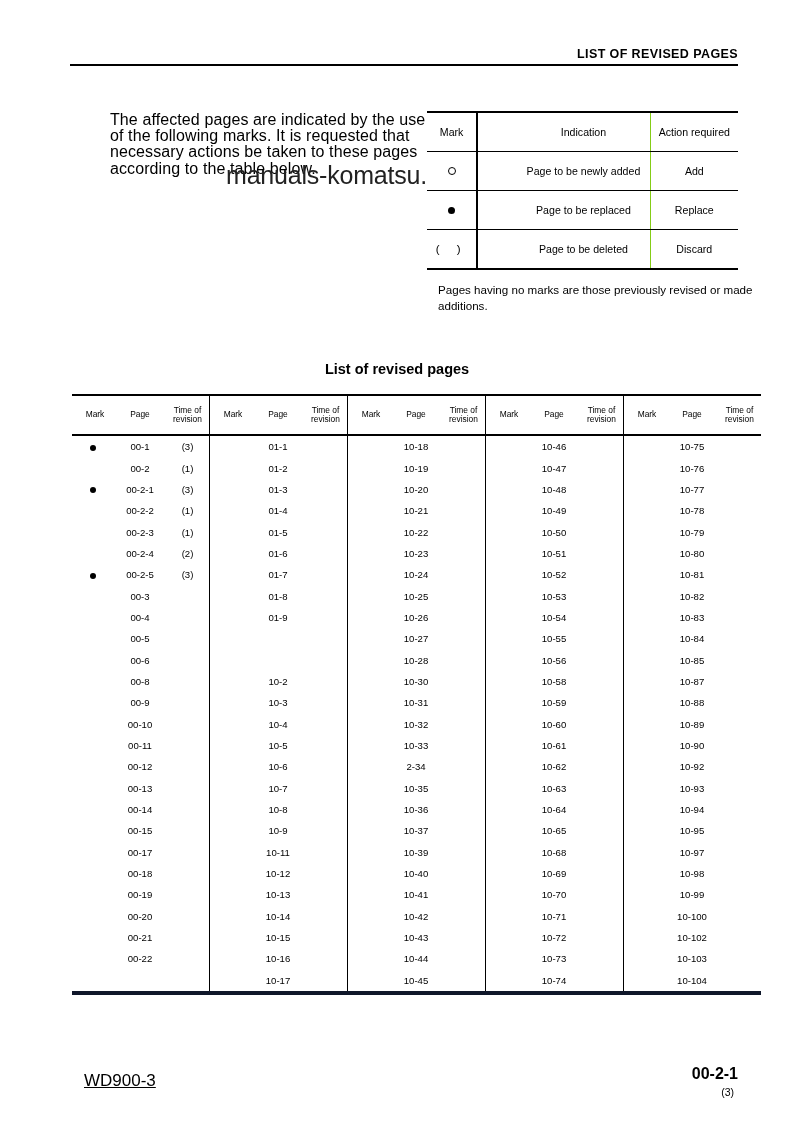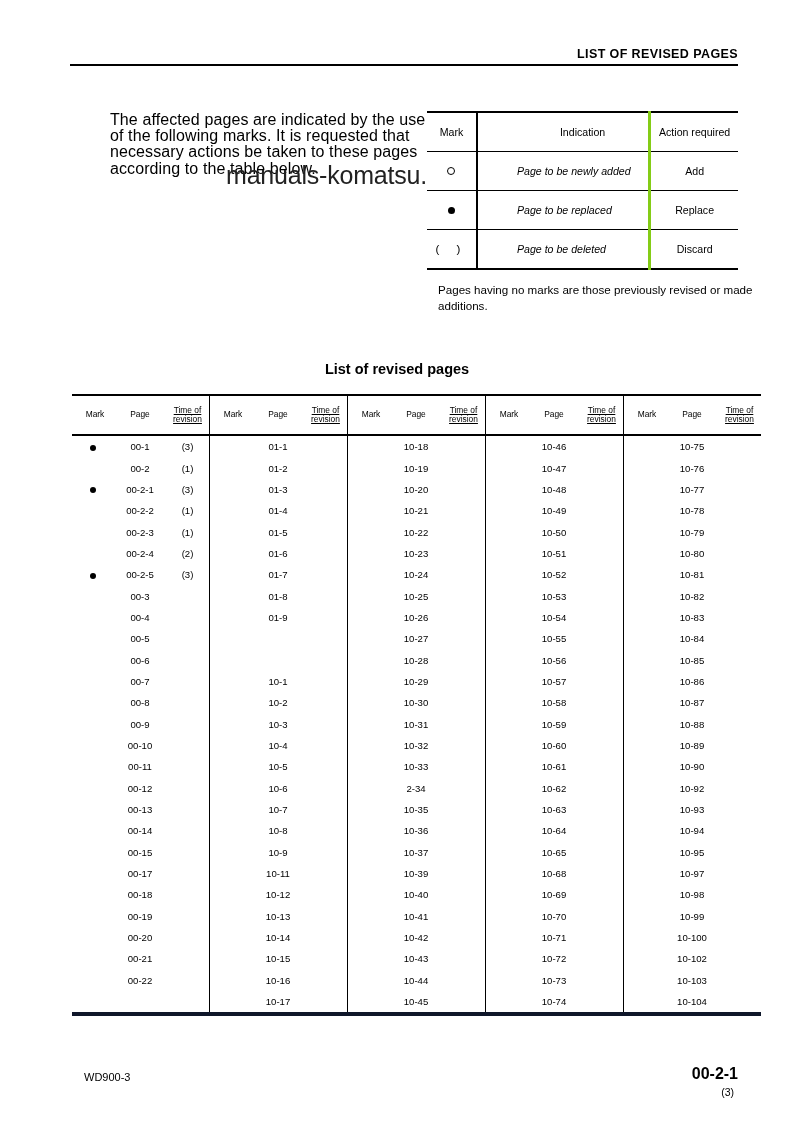--- a/index.html
+++ b/index.html
@@ -84,22 +84,22 @@
     background: #ffffff;
   }
   #legend-table .col-mark   { width: 56px; }
   #legend-table .col-ind    { width: 155px; }
   #legend-table .col-act    { width: 100px; }
   #legend-table thead tr { border-top: 2px solid #000; }
   #legend-table thead td { border-bottom: 1px solid #000; }
   #legend-table tbody tr td { border-bottom: 1px solid #000; }
   #legend-table tbody tr:last-child td { border-bottom: 2px solid #000; }
   #legend-table .vsep { border-right: 2px solid #000; }
-  #legend-table .vsep2 { border-right: 3px solid #84cc16; padding-left: 39px; }
-  #legend-table .ind-cell { text-align: left; font-style: italic; }
+  #legend-table .vsep2 { border-right: 1px solid #84cc16; padding-left: 39px; }
+  #legend-table .ind-cell { text-align: center; }
 
   .mark-open {
     display: inline-block;
     width: 8px;
     height: 8px;
     border: 1.5px solid #000;
     border-radius: 50%;
     box-sizing: border-box;
   }
   .mark-filled {
@@ -164,37 +164,38 @@
     text-align: center;
     vertical-align: middle;
     white-space: nowrap;
   }
   #revised-table tbody tr:last-child td { border-bottom: 4px solid #0f172a; }
   .grp-sep { border-right: 1.6px solid #000; }
   .c-mark { width: 38px; }
   .c-page { width: 52px; }
   .c-time { width: 43px; }
   .th-mark { text-align: left; padding-left: 4px !important; }
-  .th-time { font-size: 8.1px; text-decoration: underline; }
+  .th-time { font-size: 8.1px; }
 
   .dot {
     display: inline-block;
     width: 6px;
     height: 6px;
     background: #000;
     border-radius: 50%;
     vertical-align: middle;
   }
 
   
   #footer-model {
     position: absolute;
     left: 84px;
     top: 1071px;
-    font-size: 11px;
+    font-size: 17px;
+    text-decoration: underline;
   }
   #footer-pageno {
     position: absolute;
     right: 56px;
     top: 1065px;
     text-align: right;
     font-size: 16px;
     font-weight: bold;
   }
   #footer-rev {
@@ -458,37 +459,20 @@
           <td class="c-time grp-sep"></td>
           <td class="c-mark"></td>
           <td class="c-page">10-56</td>
           <td class="c-time grp-sep"></td>
           <td class="c-mark"></td>
           <td class="c-page">10-85</td>
           <td class="c-time"></td>
         </tr>
         <tr>
           <td class="c-mark"></td>
-          <td class="c-page">00-7</td>
-          <td class="c-time grp-sep"></td>
-          <td class="c-mark"></td>
-          <td class="c-page">10-1</td>
-          <td class="c-time grp-sep"></td>
-          <td class="c-mark"></td>
-          <td class="c-page">10-29</td>
-          <td class="c-time grp-sep"></td>
-          <td class="c-mark"></td>
-          <td class="c-page">10-57</td>
-          <td class="c-time grp-sep"></td>
-          <td class="c-mark"></td>
-          <td class="c-page">10-86</td>
-          <td class="c-time"></td>
-        </tr>
-        <tr>
-          <td class="c-mark"></td>
           <td class="c-page">00-8</td>
           <td class="c-time grp-sep"></td>
           <td class="c-mark"></td>
           <td class="c-page">10-2</td>
           <td class="c-time grp-sep"></td>
           <td class="c-mark"></td>
           <td class="c-page">10-30</td>
           <td class="c-time grp-sep"></td>
           <td class="c-mark"></td>
           <td class="c-page">10-58</td>

